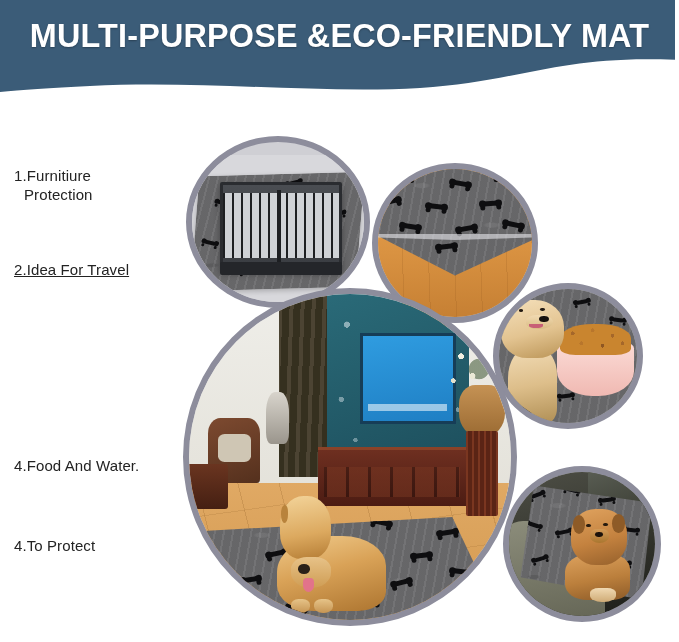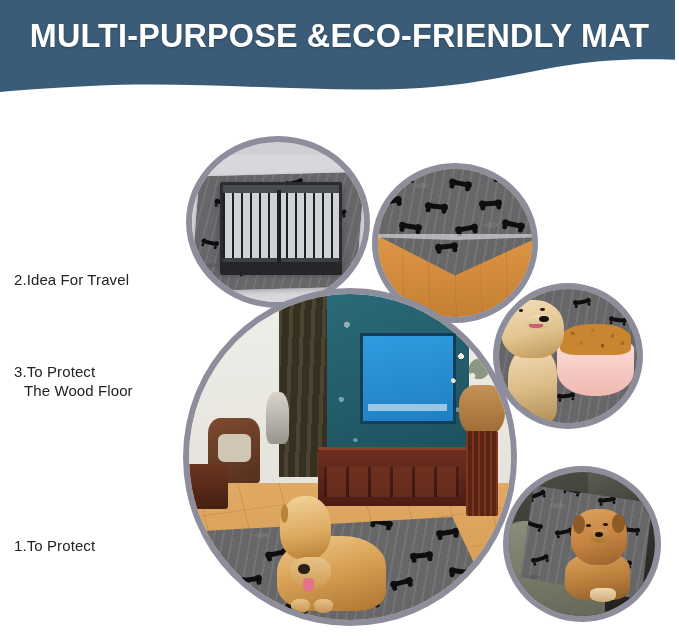--- a/index.html
+++ b/index.html
@@ -59,21 +59,21 @@
     left: 14px;
     width: 172px;
     color: #232323;
     font-size: 15px;
     line-height: 19px;
     letter-spacing: 0.1px;
   }
   .feature-item .fl2 { display: block; padding-left: 10px; }
 
   #feature-item-1 { top: 66px; }
-  #feature-item-2 { top: 170px; }
+  #feature-item-2 { top: 160px; text-decoration: underline; }
   #feature-item-3 { top: 262px; }
   #feature-item-4 { top: 356px; }
   #feature-item-5 { top: 436px; }
 
   
   #collage {
     position: absolute;
     left: 0; top: 0;
     width: 679px;
     height: 642px;
@@ -520,35 +520,36 @@
 
 <div id="header-banner">
   <svg class="wave-svg" viewBox="0 0 679 100" preserveAspectRatio="none">
     <path d="M0,0 L679,0 L679,60 C560,54 520,82 420,88 C320,94 200,80 90,86 C50,88 20,90 0,92 Z" fill="#3b5c78"></path>
   </svg>
   <div id="header-title">MULTI-PURPOSE &amp;ECO-FRIENDLY MAT</div>
 </div>
 
 <div id="feature-list">
 
+  <div class="feature-item" id="feature-item-1">
+    <span>1.Furnitiure</span>
+    <span class="fl2">Protection</span>
+  </div>
 
   <div class="feature-item" id="feature-item-2">
     <span>2.Idea For Travel</span>
   </div>
 
-  <div class="feature-item" id="feature-item-3">
-    <span>3.To Protect</span>
-    <span class="fl2">The Wood Floor</span>
-  </div>
 
   <div class="feature-item" id="feature-item-4">
+    <span>4.Food And Water.</span>
   </div>
 
   <div class="feature-item" id="feature-item-5">
-    <span>1.To Protect</span>
+    <span>4.To Protect</span>
   </div>
 
 </div>
 
 <div id="collage">
 
   <div class="photo-circle" id="circle-woodfloor">
     <div class="scene">
       <div id="wood-bg"></div>
       <div class="mat" id="wood-mat">

